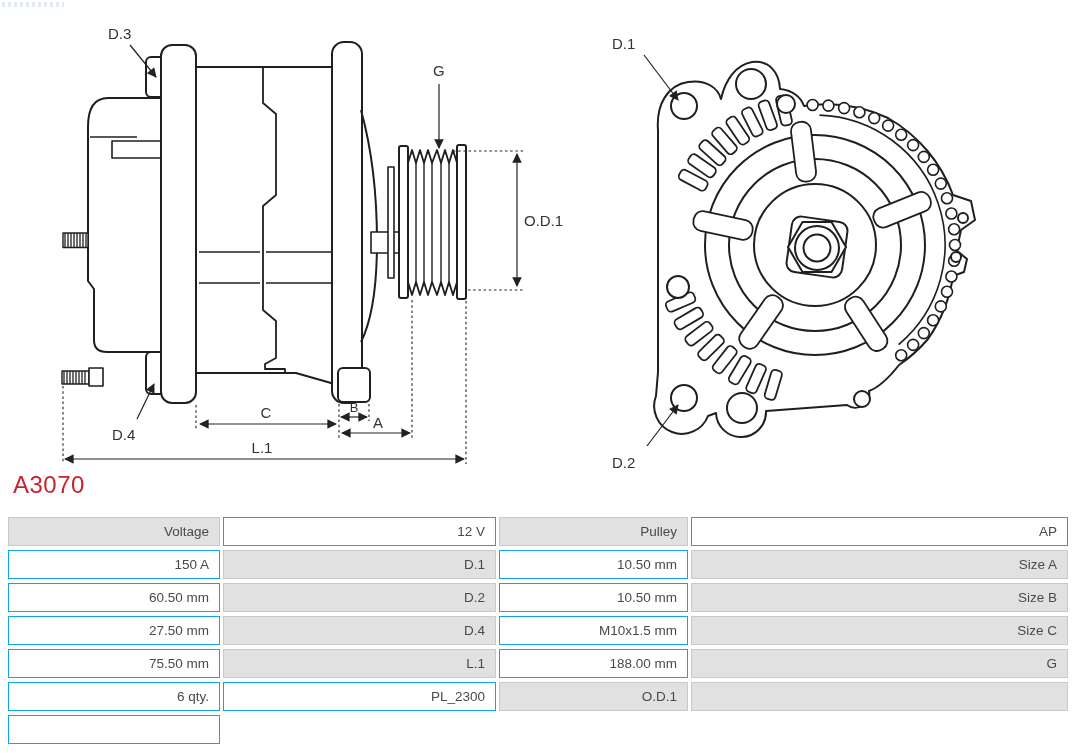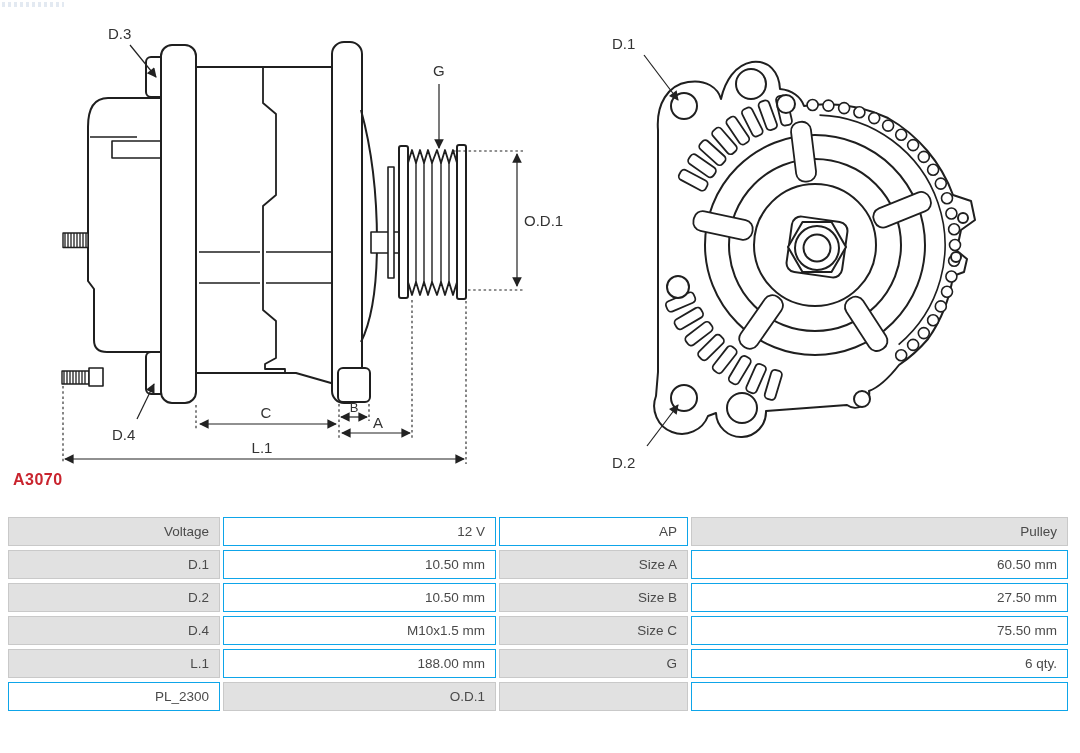--- a/index.html
+++ b/index.html
@@ -1,21 +1,21 @@
 <!DOCTYPE html>
 <html><head>
 <meta charset="utf-8">
 <style>
   html,body{margin:0;padding:0;background:#fff;}
   .screen{position:relative;width:1080px;height:753px;background:#ffffff;overflow:hidden;
           font-family:"Liberation Sans","DejaVu Sans",sans-serif;}
   .artifact{position:absolute;left:2px;top:2px;width:62px;height:5px;
             background:repeating-linear-gradient(90deg,#dce4ee 0 3px,#ffffff 3px 6px);opacity:.8;}
   .dwg{position:absolute;left:0;top:0;}
-  .part-number{position:absolute;left:13px;top:471px;font-size:16px;font-weight:700;letter-spacing:.5px;}
+  .part-number{position:absolute;left:13px;top:471px;font-size:24px;font-weight:400;letter-spacing:.5px;}
   .spec-table{position:absolute;left:8px;top:517px;display:grid;
               grid-template-columns:212px 273px 189px 377px;
               grid-auto-rows:29px;column-gap:3px;row-gap:4px;}
   .cell{display:flex;align-items:center;justify-content:flex-end;
         padding:0 10px 0 6px;font-size:13.5px;color:#4a4a4a;box-sizing:border-box;}
   .lbl{background:#e1e1e1;border:1px solid #c9c9c9;}
   .val{background:#ffffff;border:1px solid #0ea5e9;}
   svg text{font-family:"Liberation Sans","DejaVu Sans",sans-serif;font-size:15px;fill:#333;}
   svg text.small{font-size:13px;}
 </style>
@@ -244,23 +244,24 @@
         <text x="612" y="468">D.2</text>
       </g>
     </g>
   </svg>
 
   <div class="part-number" style="color: rgb(201, 36, 46);">A3070</div>
 
   <div class="spec-table">
     <div class="cell lbl">Voltage</div>
     <div class="cell val">12 V</div>
+    <div class="cell lbl">Pulley</div>
     <div class="cell val">AP</div>
-    <div class="cell lbl">Pulley</div>
-
+
+    <div class="cell val">150 A</div>
     <div class="cell lbl">D.1</div>
     <div class="cell val">10.50 mm</div>
 
     <div class="cell lbl">Size A</div>
     <div class="cell val">60.50 mm</div>
     <div class="cell lbl">D.2</div>
     <div class="cell val">10.50 mm</div>
 
     <div class="cell lbl">Size B</div>
     <div class="cell val">27.50 mm</div>

